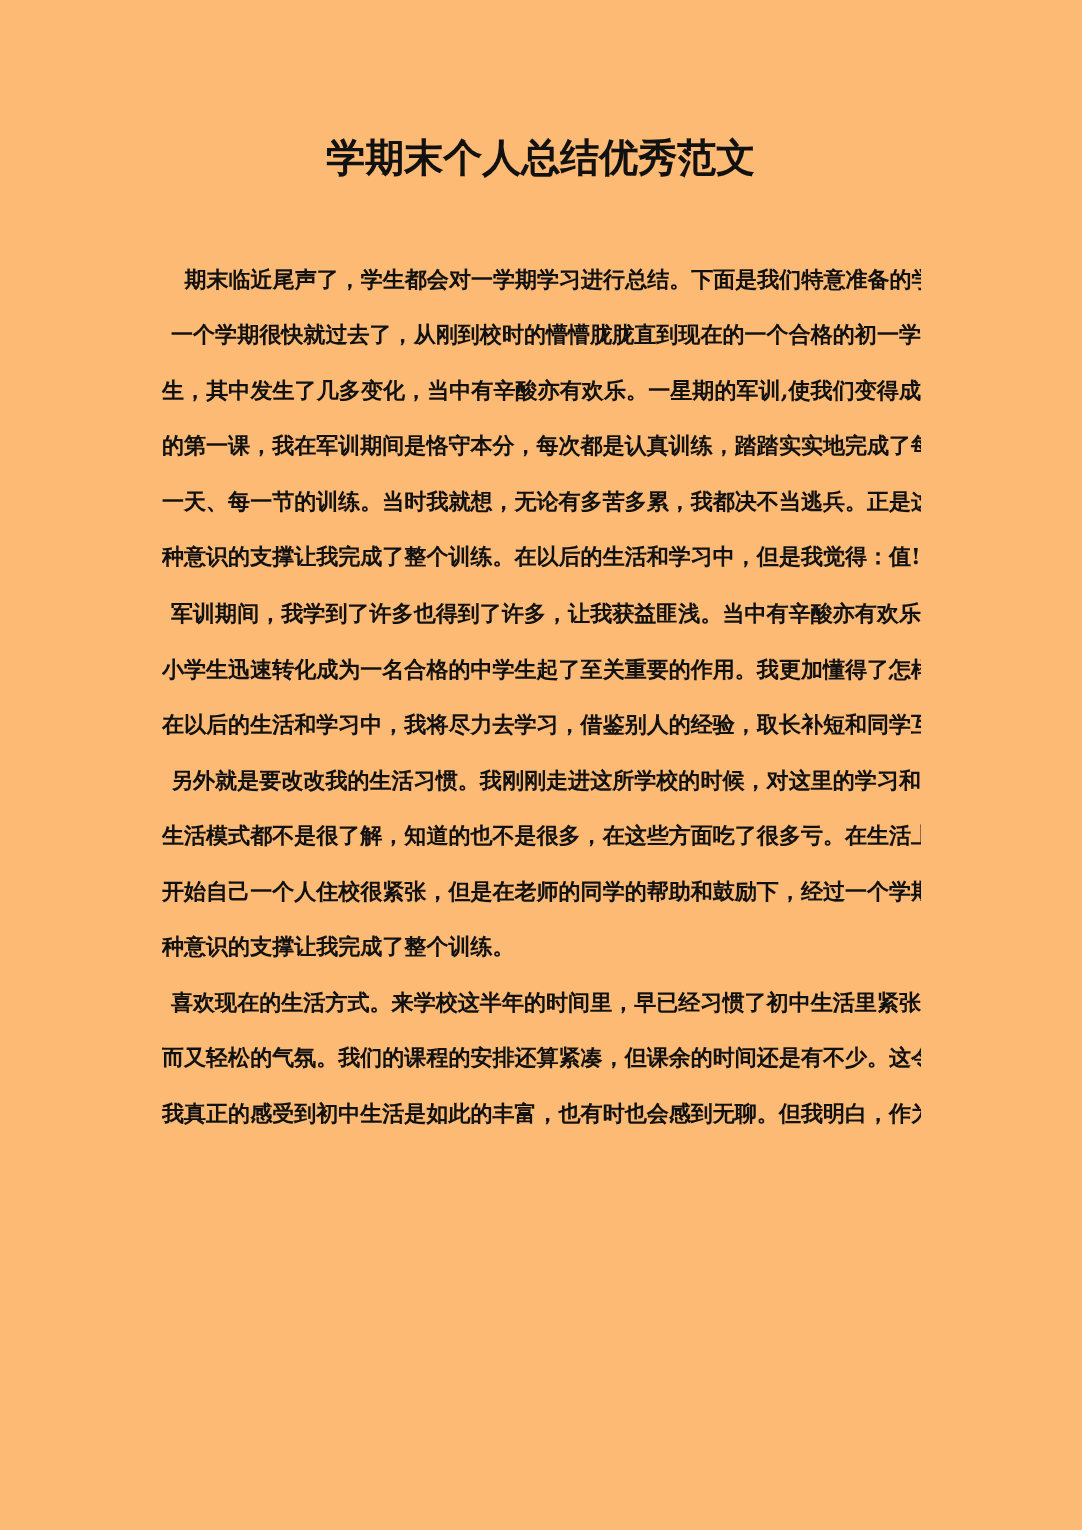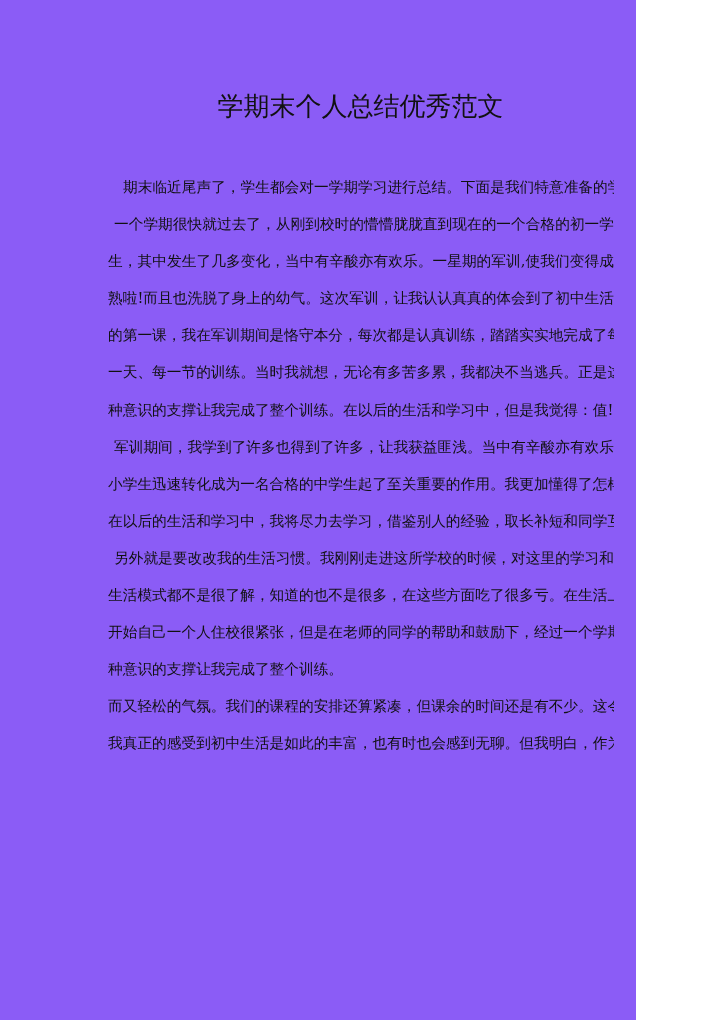--- a/index.html
+++ b/index.html
@@ -1,20 +1,21 @@
 <!DOCTYPE html>
 <html><head>
 <meta charset="utf-8">
 <style>
   html, body { margin: 0; padding: 0; background: #ffffff; }
   body { width: 721px; height: 1020px; overflow: hidden; position: relative; }
   .page {
-    position: absolute; left: 0; top: 0; width: 636px; height: 1020px;
-    background: #8b5cf6; color: #111111;
+    position: absolute; left: 0; top: 0; width: 721px; height: 1020px;
+    background: #fdba74; color: #111111;
     font-family: "DejaVu Serif", "Liberation Serif", serif;
+    font-weight: bold;
   }
   .title {
     position: absolute; left: 0; top: 88px; width: 721px;
     text-align: center; font-size: 26px; line-height: 36px;
     font-family: "DejaVu Sans", "Liberation Sans", sans-serif;
     color: #111;
   }
   .body {
     position: absolute; left: 108px; top: 168px; width: 506px;
   }
@@ -29,27 +30,27 @@
 </style>
 </head>
 <body>
 
 <div class="page">
   <div class="title">学期末个人总结优秀范文</div>
   <div class="body" id="doc-body">
       <div class="line indent-2">期末临近尾声了，学生都会对一学期学习进行总结。下面是我们特意准备的学</div>
       <div class="line indent-1">一个学期很快就过去了，从刚到校时的懵懵胧胧直到现在的一个合格的初一学</div>
       <div class="line">生，其中发生了几多变化，当中有辛酸亦有欢乐。一星期的军训,使我们变得成</div>
-      <div class="line">熟啦!而且也洗脱了身上的幼气。这次军训，让我认认真真的体会到了初中生活</div>
       <div class="line">的第一课，我在军训期间是恪守本分，每次都是认真训练，踏踏实实地完成了每</div>
       <div class="line">一天、每一节的训练。当时我就想，无论有多苦多累，我都决不当逃兵。正是这</div>
       <div class="line last">种意识的支撑让我完成了整个训练。在以后的生活和学习中，但是我觉得：值!</div>
       <div class="line indent-1">军训期间，我学到了许多也得到了许多，让我获益匪浅。当中有辛酸亦有欢乐</div>
       <div class="line">小学生迅速转化成为一名合格的中学生起了至关重要的作用。我更加懂得了怎样</div>
       <div class="line">在以后的生活和学习中，我将尽力去学习，借鉴别人的经验，取长补短和同学互</div>
       <div class="line indent-1">另外就是要改改我的生活习惯。我刚刚走进这所学校的时候，对这里的学习和</div>
       <div class="line">生活模式都不是很了解，知道的也不是很多，在这些方面吃了很多亏。在生活上</div>
       <div class="line">开始自己一个人住校很紧张，但是在老师的同学的帮助和鼓励下，经过一个学期</div>
       <div class="line last">种意识的支撑让我完成了整个训练。</div>
+      <div class="line indent-1">喜欢现在的生活方式。来学校这半年的时间里，早已经习惯了初中生活里紧张</div>
       <div class="line">而又轻松的气氛。我们的课程的安排还算紧凑，但课余的时间还是有不少。这令</div>
       <div class="line">我真正的感受到初中生活是如此的丰富，也有时也会感到无聊。但我明白，作为</div>
     </div>
 </div>
 
 </body></html>

